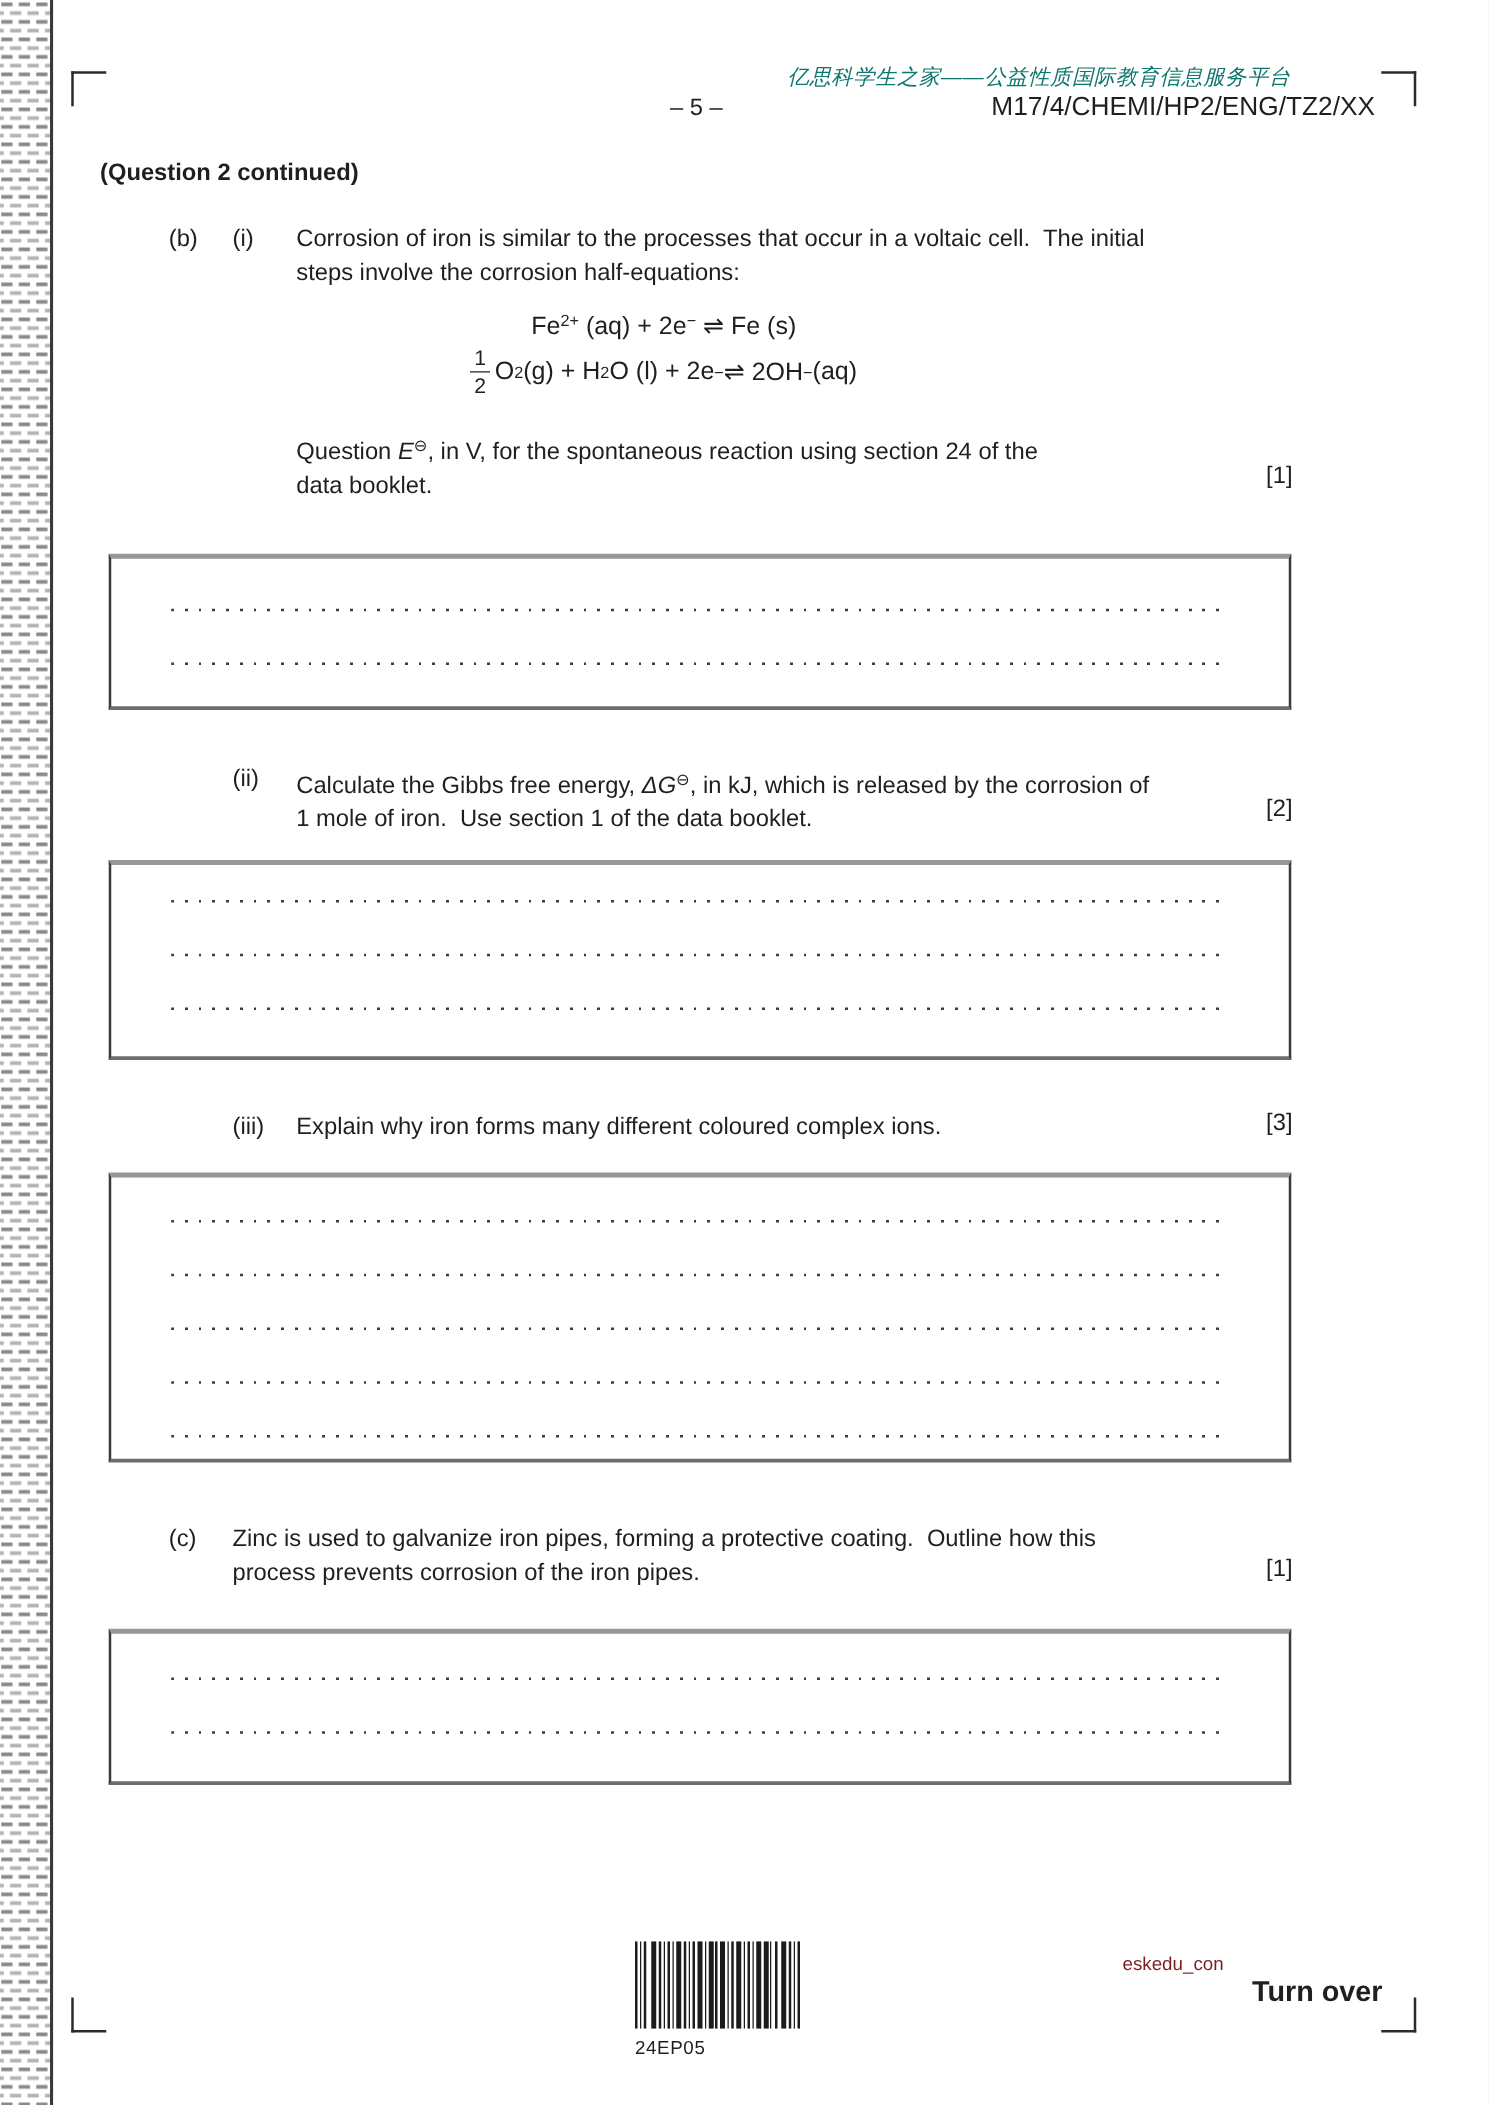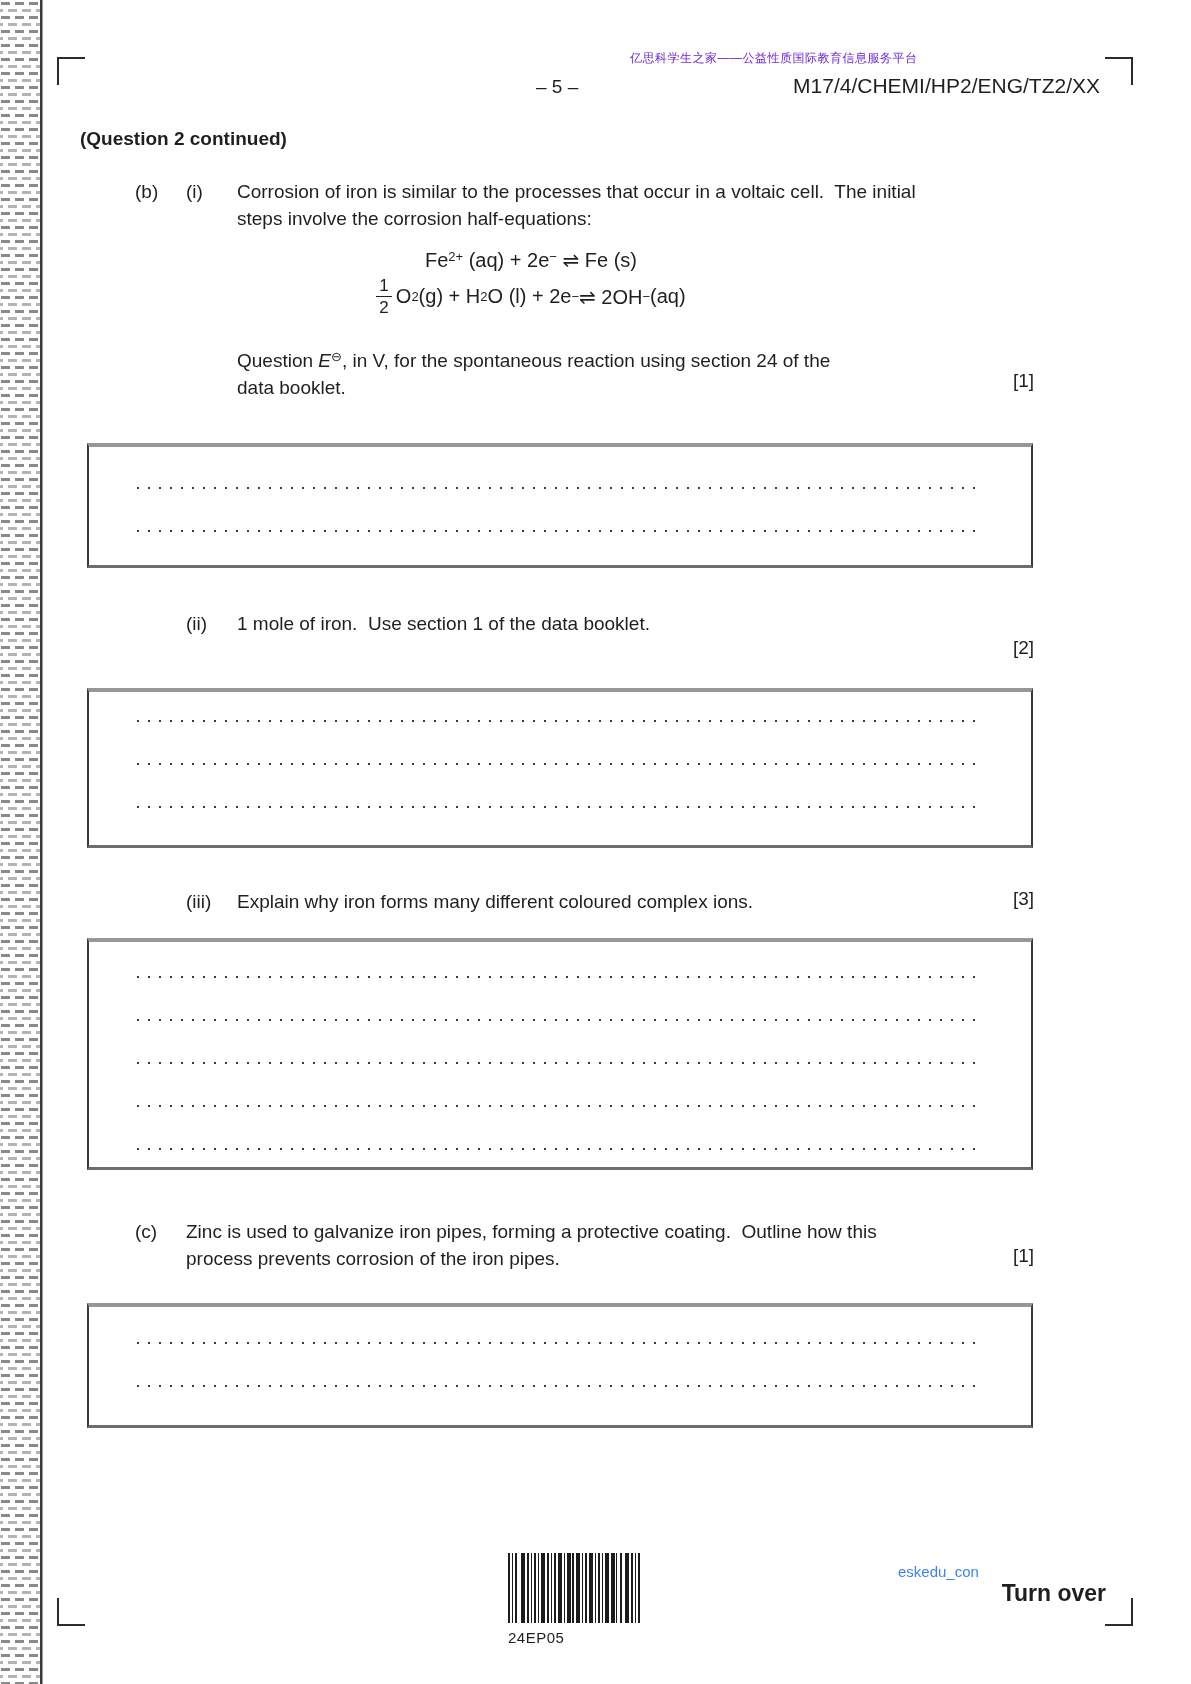--- a/index.html
+++ b/index.html
@@ -13,21 +13,21 @@
     overflow:hidden;
     margin:0 auto;
   }
   .hatch-band { position:absolute; left:0; top:0; width:43px; height:1684px; }
   .corner { position:absolute; width:28px; height:28px; }
   .corner.tl { left:57px;  top:57px;   border-top:2px solid #2b2b2b; border-left:2px solid #2b2b2b; }
   .corner.tr { left:1105px;top:57px;   border-top:2px solid #2b2b2b; border-right:2px solid #2b2b2b; }
   .corner.bl { left:57px;  top:1598px; border-bottom:2px solid #2b2b2b; border-left:2px solid #2b2b2b; }
   .corner.br { left:1105px;top:1598px; border-bottom:2px solid #2b2b2b; border-right:2px solid #2b2b2b; }
 
-  .cn-watermark { position:absolute; left:630px; top:50px; font-size:12px; color:#6d28d9; letter-spacing:.5px; }
+  .cn-watermark { position:absolute; left:630px; top:50px; font-size:17px; color:#0f766e; letter-spacing:.5px;font-style:italic; }
   .page-num { position:absolute; left:536px; top:76px; font-size:19px; }
   .paper-code { position:absolute; right:91px; top:74px; font-size:21px; width:500px; text-align:right; }
 
   .q-title { position:absolute; left:80px; top:128px; font-size:19px; font-weight:bold; }
 
   .txt { white-space:pre-wrap; }
   .qblock { position:absolute; font-size:19px; line-height:27px; }
   .lab { position:absolute; top:0; }
   .mark { position:absolute; font-size:19px; right:157px; width:60px; text-align:right; }
 
@@ -50,21 +50,21 @@
     border-bottom:3px solid #6e6e6e;
     border-top:4px solid #979797;
   }
   .dotline {
     height:2px; margin:0 48px 41px 48px;
     background:repeating-linear-gradient(90deg,#3c3c3c 0 2.2px,transparent 2.2px 11px);
   }
 
   .barcode-wrap { position:absolute; left:508px; top:1553px; width:134px; }
   .barcode-label { font-size:15px; margin-top:2px; letter-spacing:.5px; }
-  .site-watermark { position:absolute; left:898px; top:1563px; font-size:15px; color:#3b82f6; }
+  .site-watermark { position:absolute; left:898px; top:1563px; font-size:15px; color:#7f1d1d; }
   .turn-over { position:absolute; right:85px; top:1580px; font-size:23px; font-weight:bold; }
 </style>
 </head>
 <body>
 
 <div class="page">
 
   <svg class="hatch-band" width="43" height="1684" xmlns="http://www.w3.org/2000/svg">
     <defs>
       <pattern id="hatch" width="14" height="14" patternUnits="userSpaceOnUse">
@@ -124,20 +124,21 @@
   <div class="mark" style="top:370px;">[1]</div>
 
   <div class="answer-box" style="top:443px; height:125px; padding-top:40px;">
       <div class="dotline"></div>
       <div class="dotline"></div>
     </div>
 
   <div class="qblock" style="left:186px; top:610px; width:848px;">
     <span class="lab" style="left:0;text-align:right;">(ii)</span>
     <div style="margin-left:51px;">
+      <div class="txt"><span class="txt">Calculate the Gibbs free energy, </span><span class="evar">ΔG</span><span class="esup">⊖</span><span class="txt">, in kJ, which is released by the corrosion of</span></div>
       <div class="txt">1 mole of iron.  Use section 1 of the data booklet.</div>
     </div>
   </div>
   <div class="mark" style="top:637px;">[2]</div>
 
   <div class="answer-box" style="top:688px; height:160px; padding-top:28px;">
       <div class="dotline"></div>
       <div class="dotline"></div>
       <div class="dotline"></div>
     </div>

